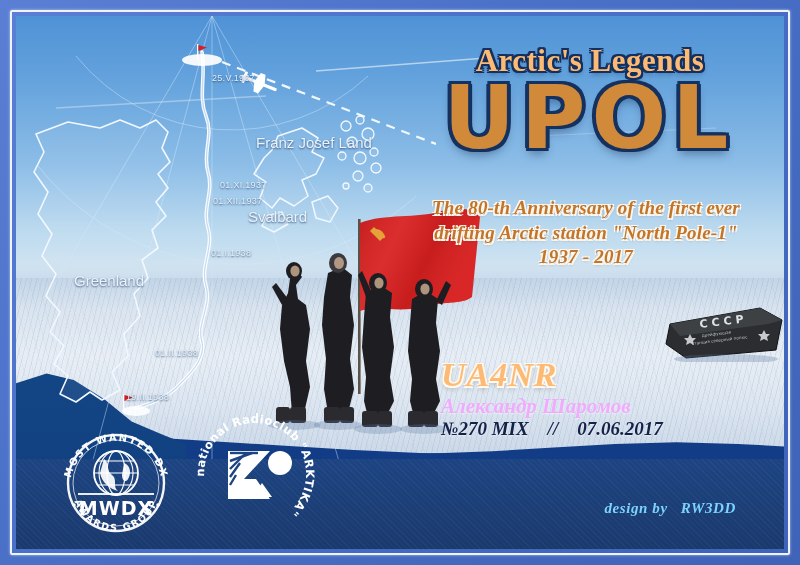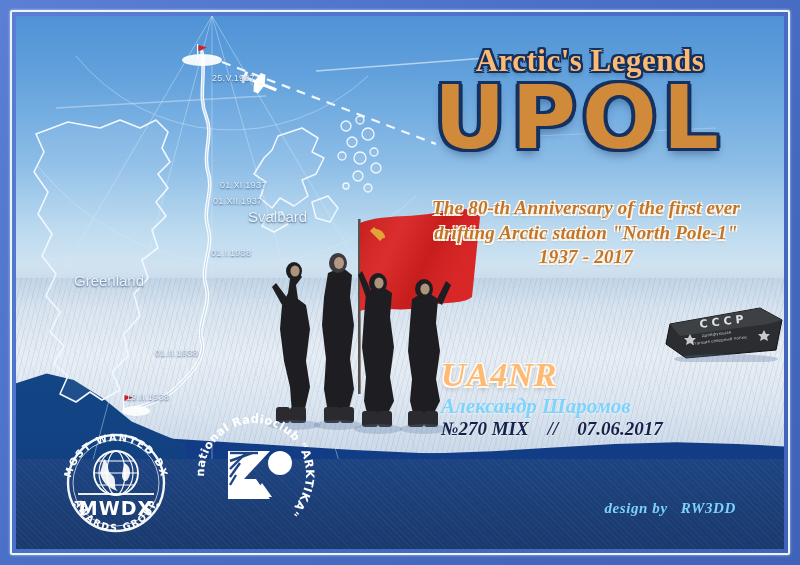--- a/index.html
+++ b/index.html
@@ -87,21 +87,21 @@
   .title{
     position:absolute;left:424px;top:27px;width:300px;text-align:center;
     font-size:31px;font-weight:bold;color:#fdba74;letter-spacing:.5px;
     font-family:"Liberation Serif",serif;
     text-shadow:
       -2px -2px 0 #14305e, 2px -2px 0 #14305e, -2px 2px 0 #14305e, 2px 2px 0 #14305e,
       -2px 0 0 #14305e, 2px 0 0 #14305e, 0 -2px 0 #14305e, 0 2px 0 #14305e,
       0 3px 5px rgba(10,30,60,.45);
   }
   .upol{
-    position:absolute;left:418px;top:58px;width:310px;
+    position:absolute;left:418px;top:58px;width:310px;text-align:center;
     font-size:88px;font-weight:bold;letter-spacing:6px;
     font-family:"DejaVu Sans",sans-serif;
     color:#d08a3a;
     background:linear-gradient(180deg,#eab472 0%,#d99450 25%,#c87e33 55%,#e0a863 78%,#c9low 100%);
     -webkit-background-clip:text;background-clip:text;
     text-shadow:
       -3px -3px 0 #15315f, 3px -3px 0 #15315f, -3px 3px 0 #15315f, 3px 3px 0 #15315f,
       -3px 0 0 #15315f, 3px 0 0 #15315f, 0 -3px 0 #15315f, 0 3px 0 #15315f,
       -4px 0 0 #15315f, 4px 0 0 #15315f,
       0 6px 10px rgba(12,34,70,.40);
@@ -121,21 +121,21 @@
     position:absolute;left:425px;top:340px;
     font-family:"Liberation Serif",serif;font-style:italic;font-weight:bold;
     font-size:34px;color:#fdba74;letter-spacing:1px;
     text-shadow:
       -1.5px -1.5px 0 #fff9f0, 1.5px -1.5px 0 #fff9f0, -1.5px 1.5px 0 #fff9f0, 1.5px 1.5px 0 #fff9f0,
       0 3px 5px rgba(50,30,5,.30);
   }
   .opname{
     position:absolute;left:425px;top:378px;
     font-family:"Liberation Serif",serif;font-style:italic;font-weight:bold;
-    font-size:21px;color:#7dd3fc;
+    font-size:21px;color:#f0abfc;
     text-shadow:0 1px 2px rgba(255,255,255,.55);
   }
   .qsoline{
     position:absolute;left:425px;top:402px;
     font-family:"Liberation Serif",serif;font-style:italic;font-weight:bold;
     font-size:19px;color:#14224a;white-space:pre;
     text-shadow:0 1px 2px rgba(255,255,255,.55);
   }
   .designby{
     position:absolute;right:48px;bottom:32px;
@@ -244,20 +244,21 @@
       <rect x="1" y="0" width="1.4" height="16" fill="#ffffff"></rect>
       <polygon points="2.4,1 11,3.5 2.4,7" fill="#d81f1f"></polygon>
     </svg>
     <svg class="flagpin" style="left:106px;top:378px;" viewBox="0 0 14 16">
       <rect x="1" y="0" width="1.4" height="16" fill="#ffffff"></rect>
       <polygon points="2.4,1 11,3.5 2.4,7" fill="#d81f1f"></polygon>
     </svg>
 
     <div class="mlabel big" style="left:58px;top:256px;">Greenland</div>
     <div class="mlabel big" style="left:232px;top:192px;">Svalbard</div>
+    <div class="mlabel big" style="left:240px;top:118px;">Franz Josef Land</div>
 
     <div class="mlabel date" style="left:196px;top:25px;margin-top:32px;">25.V.1937</div>
     <div class="mlabel date" style="left:204px;top:164px;">01.XI.1937</div>
     <div class="mlabel date" style="left:197px;top:180px;">01.XII.1937</div>
     <div class="mlabel date" style="left:195px;top:232px;">01.I.1938</div>
     <div class="mlabel date" style="left:139px;top:332px;">01.II.1938</div>
     <div class="mlabel date" style="left:110px;top:376px;">19.II.1938</div>
 
     <svg class="explorers" viewBox="0 0 230 235">
 

